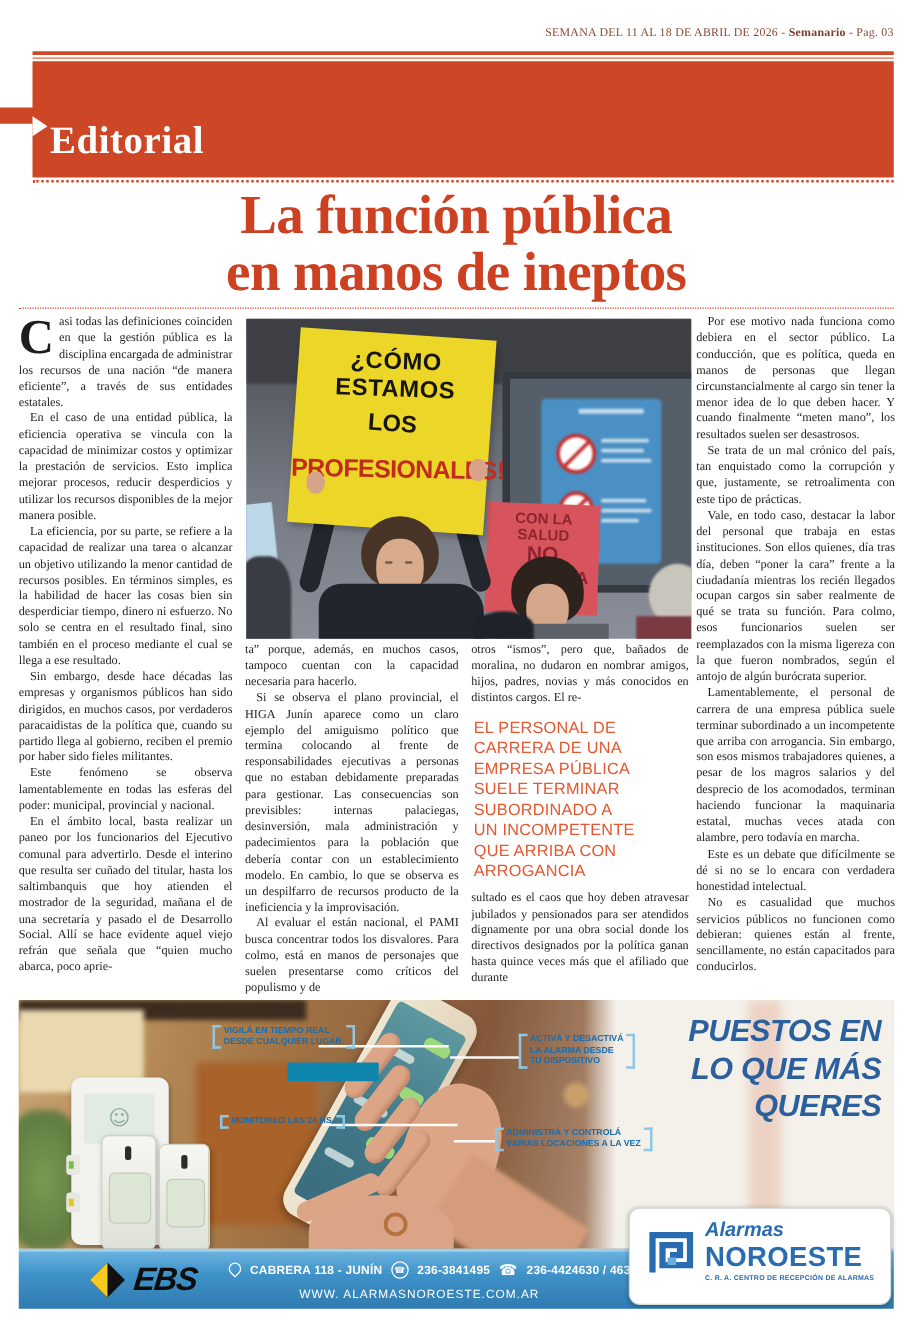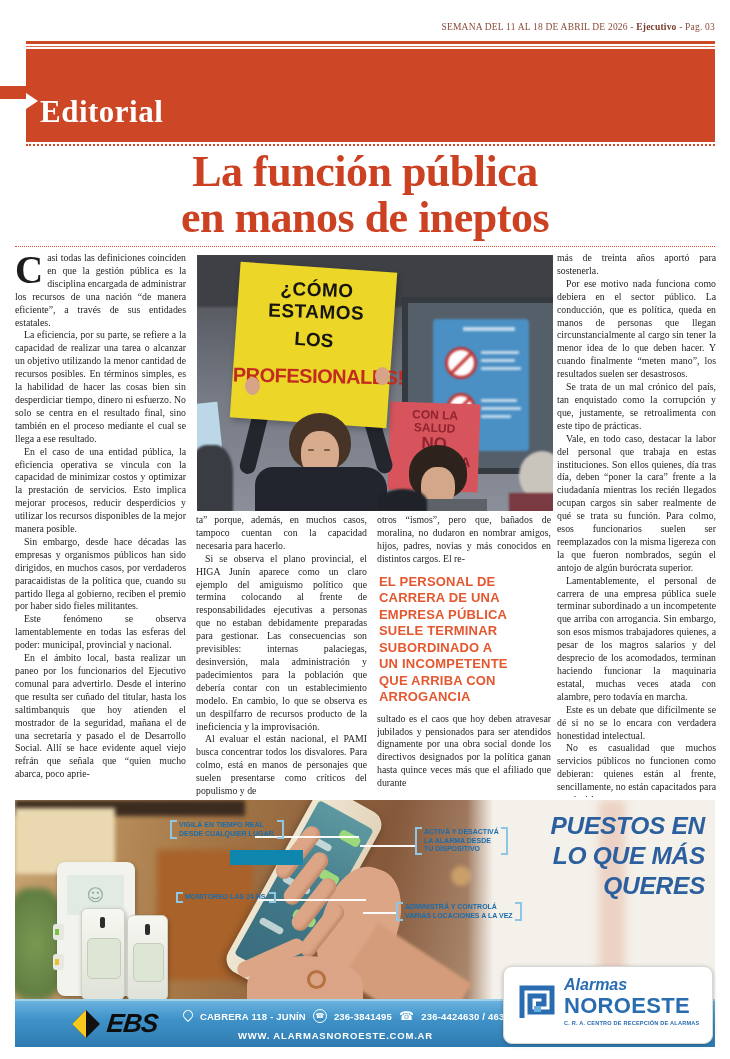--- a/index.html
+++ b/index.html
@@ -30,21 +30,21 @@
   
   .col{position:absolute;overflow:hidden;font-size:9.8px;line-height:12.9px;color:#1d1d1d;
        text-align:justify;}
   .col p{margin:0;text-indent:9px;}
   .col p.cont{text-indent:0;}
   .c1{left:15px;top:252px;width:171px;height:545px;}
   .c2{left:196px;top:514px;width:171px;height:283px;}
   .c3{left:377px;top:514px;width:174px;height:283px;}
   .c4{left:557px;top:252px;width:159px;height:545px;}
   .dropcap{float:left;font-size:39px;line-height:31px;padding:2px 4px 0 0;font-weight:bold;color:#1d1d1d;}
-  .pullquote{font-family:"Liberation Sans",sans-serif;font-weight:bold;color:#e4572f;
+  .pullquote{font-family:"Liberation Sans",sans-serif;font-weight:normal;color:#e4572f;
      font-size:13px;line-height:16.5px;white-space:pre-line;margin:8px 0 7px 2px;letter-spacing:.2px;}
 
   
   .photo{position:absolute;left:197px;top:255px;width:356px;height:256px;overflow:hidden;
      background:linear-gradient(180deg,#46474d 0%,#5a5d64 22%,#757a85 55%,#8a8f99 100%);}
   .ph-band{position:absolute;left:0;top:0;right:0;height:52px;background:#3f4046;filter:blur(1px);}
   .ph-glass{position:absolute;left:205px;top:42px;width:151px;height:165px;background:#555f6a;
      border:6px solid #353a41;filter:blur(.5px);}
   .ph-sign-blue{position:absolute;left:236px;top:64px;width:96px;height:132px;background:#4a90c4;
      border-radius:4px;filter:blur(.8px);}
@@ -138,61 +138,61 @@
   .ebs{position:absolute;left:56px;top:7px;display:flex;align-items:center;}
   .ebs-txt{font-family:"Liberation Sans",sans-serif;font-weight:bold;font-style:italic;
      font-size:26px;color:#0d0d0d;letter-spacing:-1px;margin-left:6px;transform:skewX(-6deg);}
   .contact{position:absolute;left:168px;top:8px;display:flex;align-items:center;gap:7px;
      color:#fff;font-family:"Liberation Sans",sans-serif;font-size:9.5px;font-weight:600;letter-spacing:.2px;}
   .pin{width:8px;height:8px;border:1.5px solid #fff;border-radius:50% 50% 50% 0;transform:rotate(-45deg);margin-top:-3px;}
   .wa{width:12px;height:12px;border:1.5px solid #fff;border-radius:50%;text-align:center;
      font-size:7px;line-height:12px;color:#fff;font-family:"DejaVu Sans",sans-serif;}
   .tel{color:#fff;font-size:12px;font-family:"DejaVu Sans",sans-serif;line-height:12px;}
   .website{position:absolute;left:168px;top:29px;width:305px;text-align:center;color:#fff;
-     font-family:"Liberation Sans",sans-serif;font-size:9.5px;font-weight:700;letter-spacing:.8px;}
+     font-family:"Liberation Sans",sans-serif;font-size:9.5px;font-weight:400;letter-spacing:.8px;}
   
   .card{position:absolute;left:488px;top:166px;width:208px;height:76px;background:#fff;
      border:1px solid #d8d8d8;border-radius:9px;box-shadow:0 1px 4px rgba(0,0,0,.25);z-index:10;}
   .card .brand-top{position:absolute;left:60px;top:9px;color:#2a6cb0;font-family:"Liberation Sans",sans-serif;
      font-weight:bold;font-style:italic;font-size:16px;}
   .card .brand-bottom{position:absolute;left:60px;top:26px;color:#2a6cb0;font-family:"Liberation Sans",sans-serif;
      font-weight:bold;font-size:22px;letter-spacing:.3px;}
   .card .brand-tag{position:absolute;left:60px;top:53px;color:#2a6cb0;font-family:"Liberation Sans",sans-serif;
      font-weight:bold;font-size:5.6px;letter-spacing:.2px;}
 </style>
 </head>
 <body>
 
 <div id="page">
 
   <div class="topbar">
     <span>SEMANA DEL 11 AL 18 DE ABRIL DE 2026 -</span>
-    <span class="pub">Ejecutivo</span>
+    <span class="pub">Semanario</span>
     <span>- Pag. 03</span>
   </div>
   <div class="rule-a"></div>
   <div class="rule-b"></div>
 
   <div class="banner">
     <span class="banner-label">Editorial</span>
   </div>
   <div class="banner-tab"></div>
   <div class="banner-notch"></div>
   <div class="dotted d1"></div>
 
   <h1 class="headline">
     <span>La función pública</span>
     <span>en manos de ineptos</span>
   </h1>
   <div class="dotted d2"></div>
 
   <div class="col c1">
     <p class="cont"><span class="dropcap">C</span><span>asi todas las definiciones coinciden en que la gestión pública es la disciplina encargada de administrar los recursos de una nación “de manera eficiente”, a través de sus entidades estatales.</span></p>
+    <p>En el caso de una entidad pública, la eficiencia operativa se vincula con la capacidad de minimizar costos y optimizar la prestación de servicios. Esto implica mejorar procesos, reducir desperdicios y utilizar los recursos disponibles de la mejor manera posible.</p>
     <p>La eficiencia, por su parte, se refiere a la capacidad de realizar una tarea o alcanzar un objetivo utilizando la menor cantidad de recursos posibles. En términos simples, es la habilidad de hacer las cosas bien sin desperdiciar tiempo, dinero ni esfuerzo. No solo se centra en el resultado final, sino también en el proceso mediante el cual se llega a ese resultado.</p>
-    <p>En el caso de una entidad pública, la eficiencia operativa se vincula con la capacidad de minimizar costos y optimizar la prestación de servicios. Esto implica mejorar procesos, reducir desperdicios y utilizar los recursos disponibles de la mejor manera posible.</p>
     <p>Sin embargo, desde hace décadas las empresas y organismos públicos han sido dirigidos, en muchos casos, por verdaderos paracaidistas de la política que, cuando su partido llega al gobierno, reciben el premio por haber sido fieles militantes.</p>
     <p>Este fenómeno se observa lamentablemente en todas las esferas del poder: municipal, provincial y nacional.</p>
     <p>En el ámbito local, basta realizar un paneo por los funcionarios del Ejecutivo comunal para advertirlo. Desde el interino que resulta ser cuñado del titular, hasta los saltimbanquis que hoy atienden el mostrador de la seguridad, mañana el de una secretaría y pasado el de Desarrollo Social. Allí se hace evidente aquel viejo refrán que señala que “quien mucho abarca, poco aprie-</p>
   </div>
 
   <div class="photo">
     <div class="ph-band"></div>
     <div class="ph-glass"></div>
     <div class="ph-sign-blue">
       <div class="noSign ns1"></div>
@@ -248,21 +248,20 @@
 EMPRESA PÚBLICA
 SUELE TERMINAR
 SUBORDINADO A
 UN INCOMPETENTE
 QUE ARRIBA CON
 ARROGANCIA</div>
     <p class="cont">sultado es el caos que hoy deben atravesar jubilados y pensionados para ser atendidos dignamente por una obra social donde los directivos designados por la política ganan hasta quince veces más que el afiliado que durante</p>
   </div>
 
   <div class="col c4">
-    <p class="cont">más de treinta años aportó para sostenerla.</p>
     <p>Por ese motivo nada funciona como debiera en el sector público. La conducción, que es política, queda en manos de personas que llegan circunstancialmente al cargo sin tener la menor idea de lo que deben hacer. Y cuando finalmente “meten mano”, los resultados suelen ser desastrosos.</p>
     <p>Se trata de un mal crónico del país, tan enquistado como la corrupción y que, justamente, se retroalimenta con este tipo de prácticas.</p>
     <p>Vale, en todo caso, destacar la labor del personal que trabaja en estas instituciones. Son ellos quienes, día tras día, deben “poner la cara” frente a la ciudadanía mientras los recién llegados ocupan cargos sin saber realmente de qué se trata su función. Para colmo, esos funcionarios suelen ser reemplazados con la misma ligereza con la que fueron nombrados, según el antojo de algún burócrata superior.</p>
     <p>Lamentablemente, el personal de carrera de una empresa pública suele terminar subordinado a un incompetente que arriba con arrogancia. Sin embargo, son esos mismos trabajadores quienes, a pesar de los magros salarios y del desprecio de los acomodados, terminan haciendo funcionar la maquinaria estatal, muchas veces atada con alambre, pero todavía en marcha.</p>
     <p>Este es un debate que difícilmente se dé si no se lo encara con verdadera honestidad intelectual.</p>
     <p>No es casualidad que muchos servicios públicos no funcionen como debieran: quienes están al frente, sencillamente, no están capacitados para conducirlos.</p>
   </div>
 
   <div class="ad">
     <div class="ad-photo">

